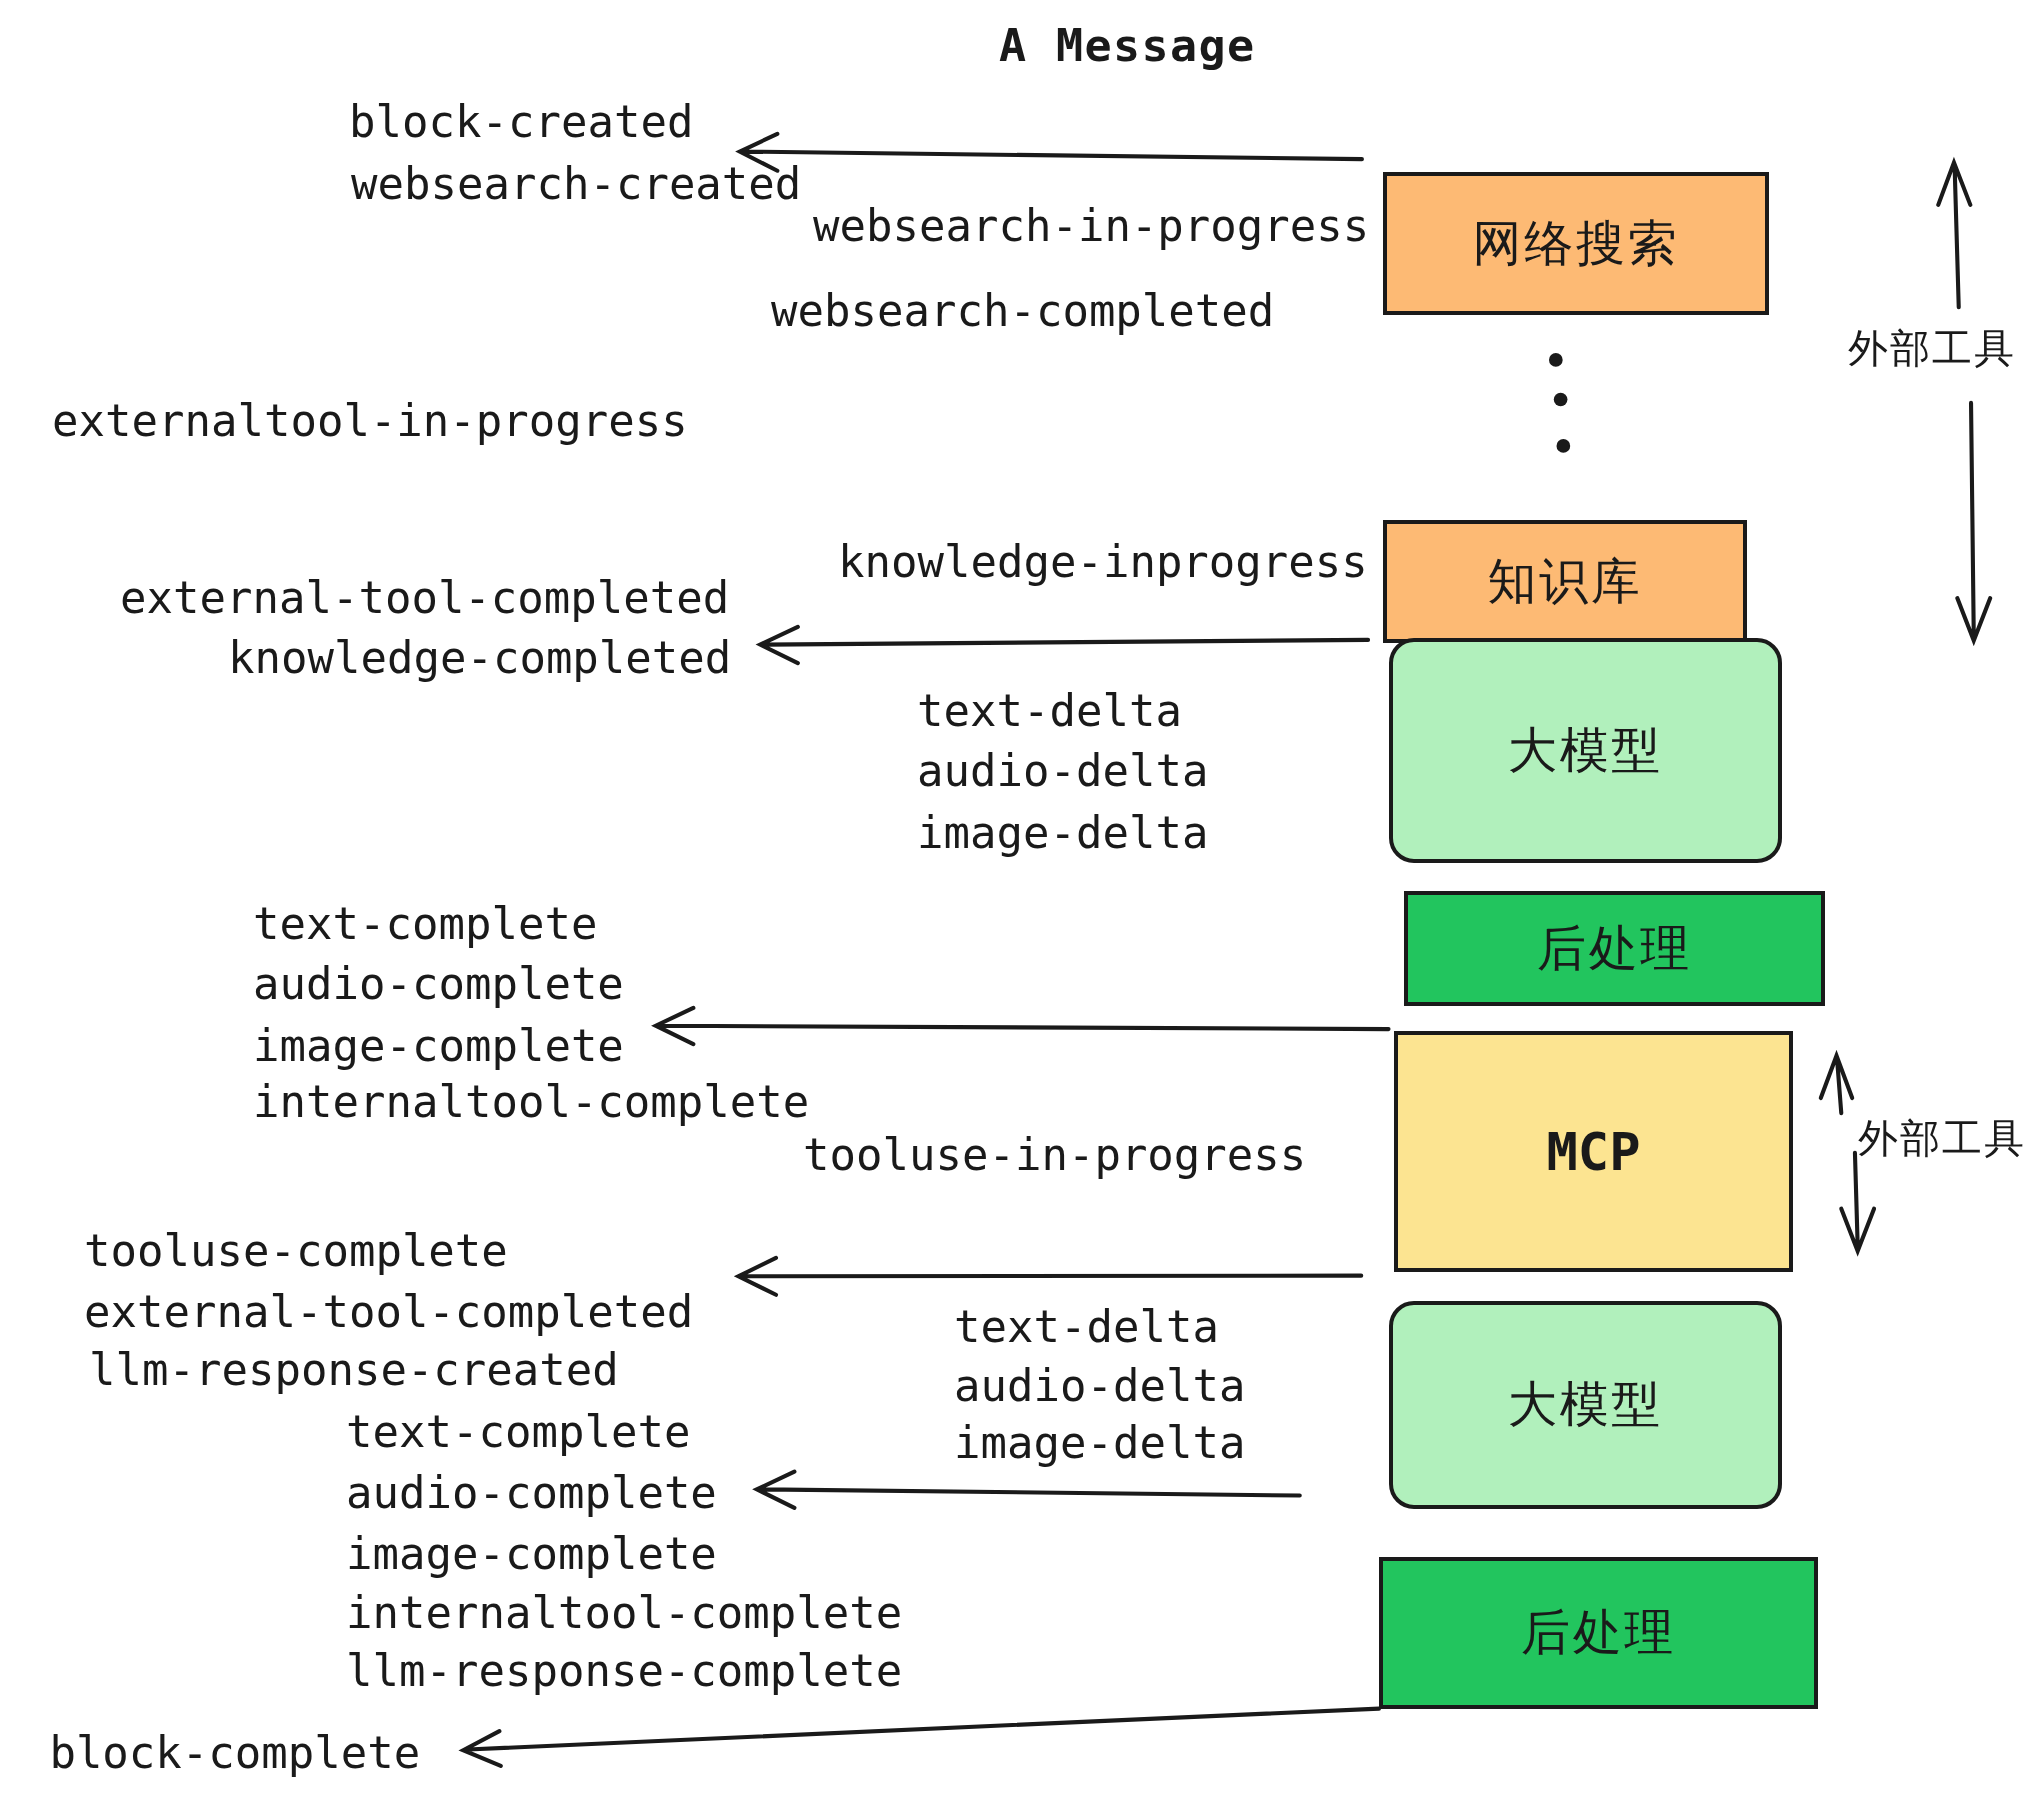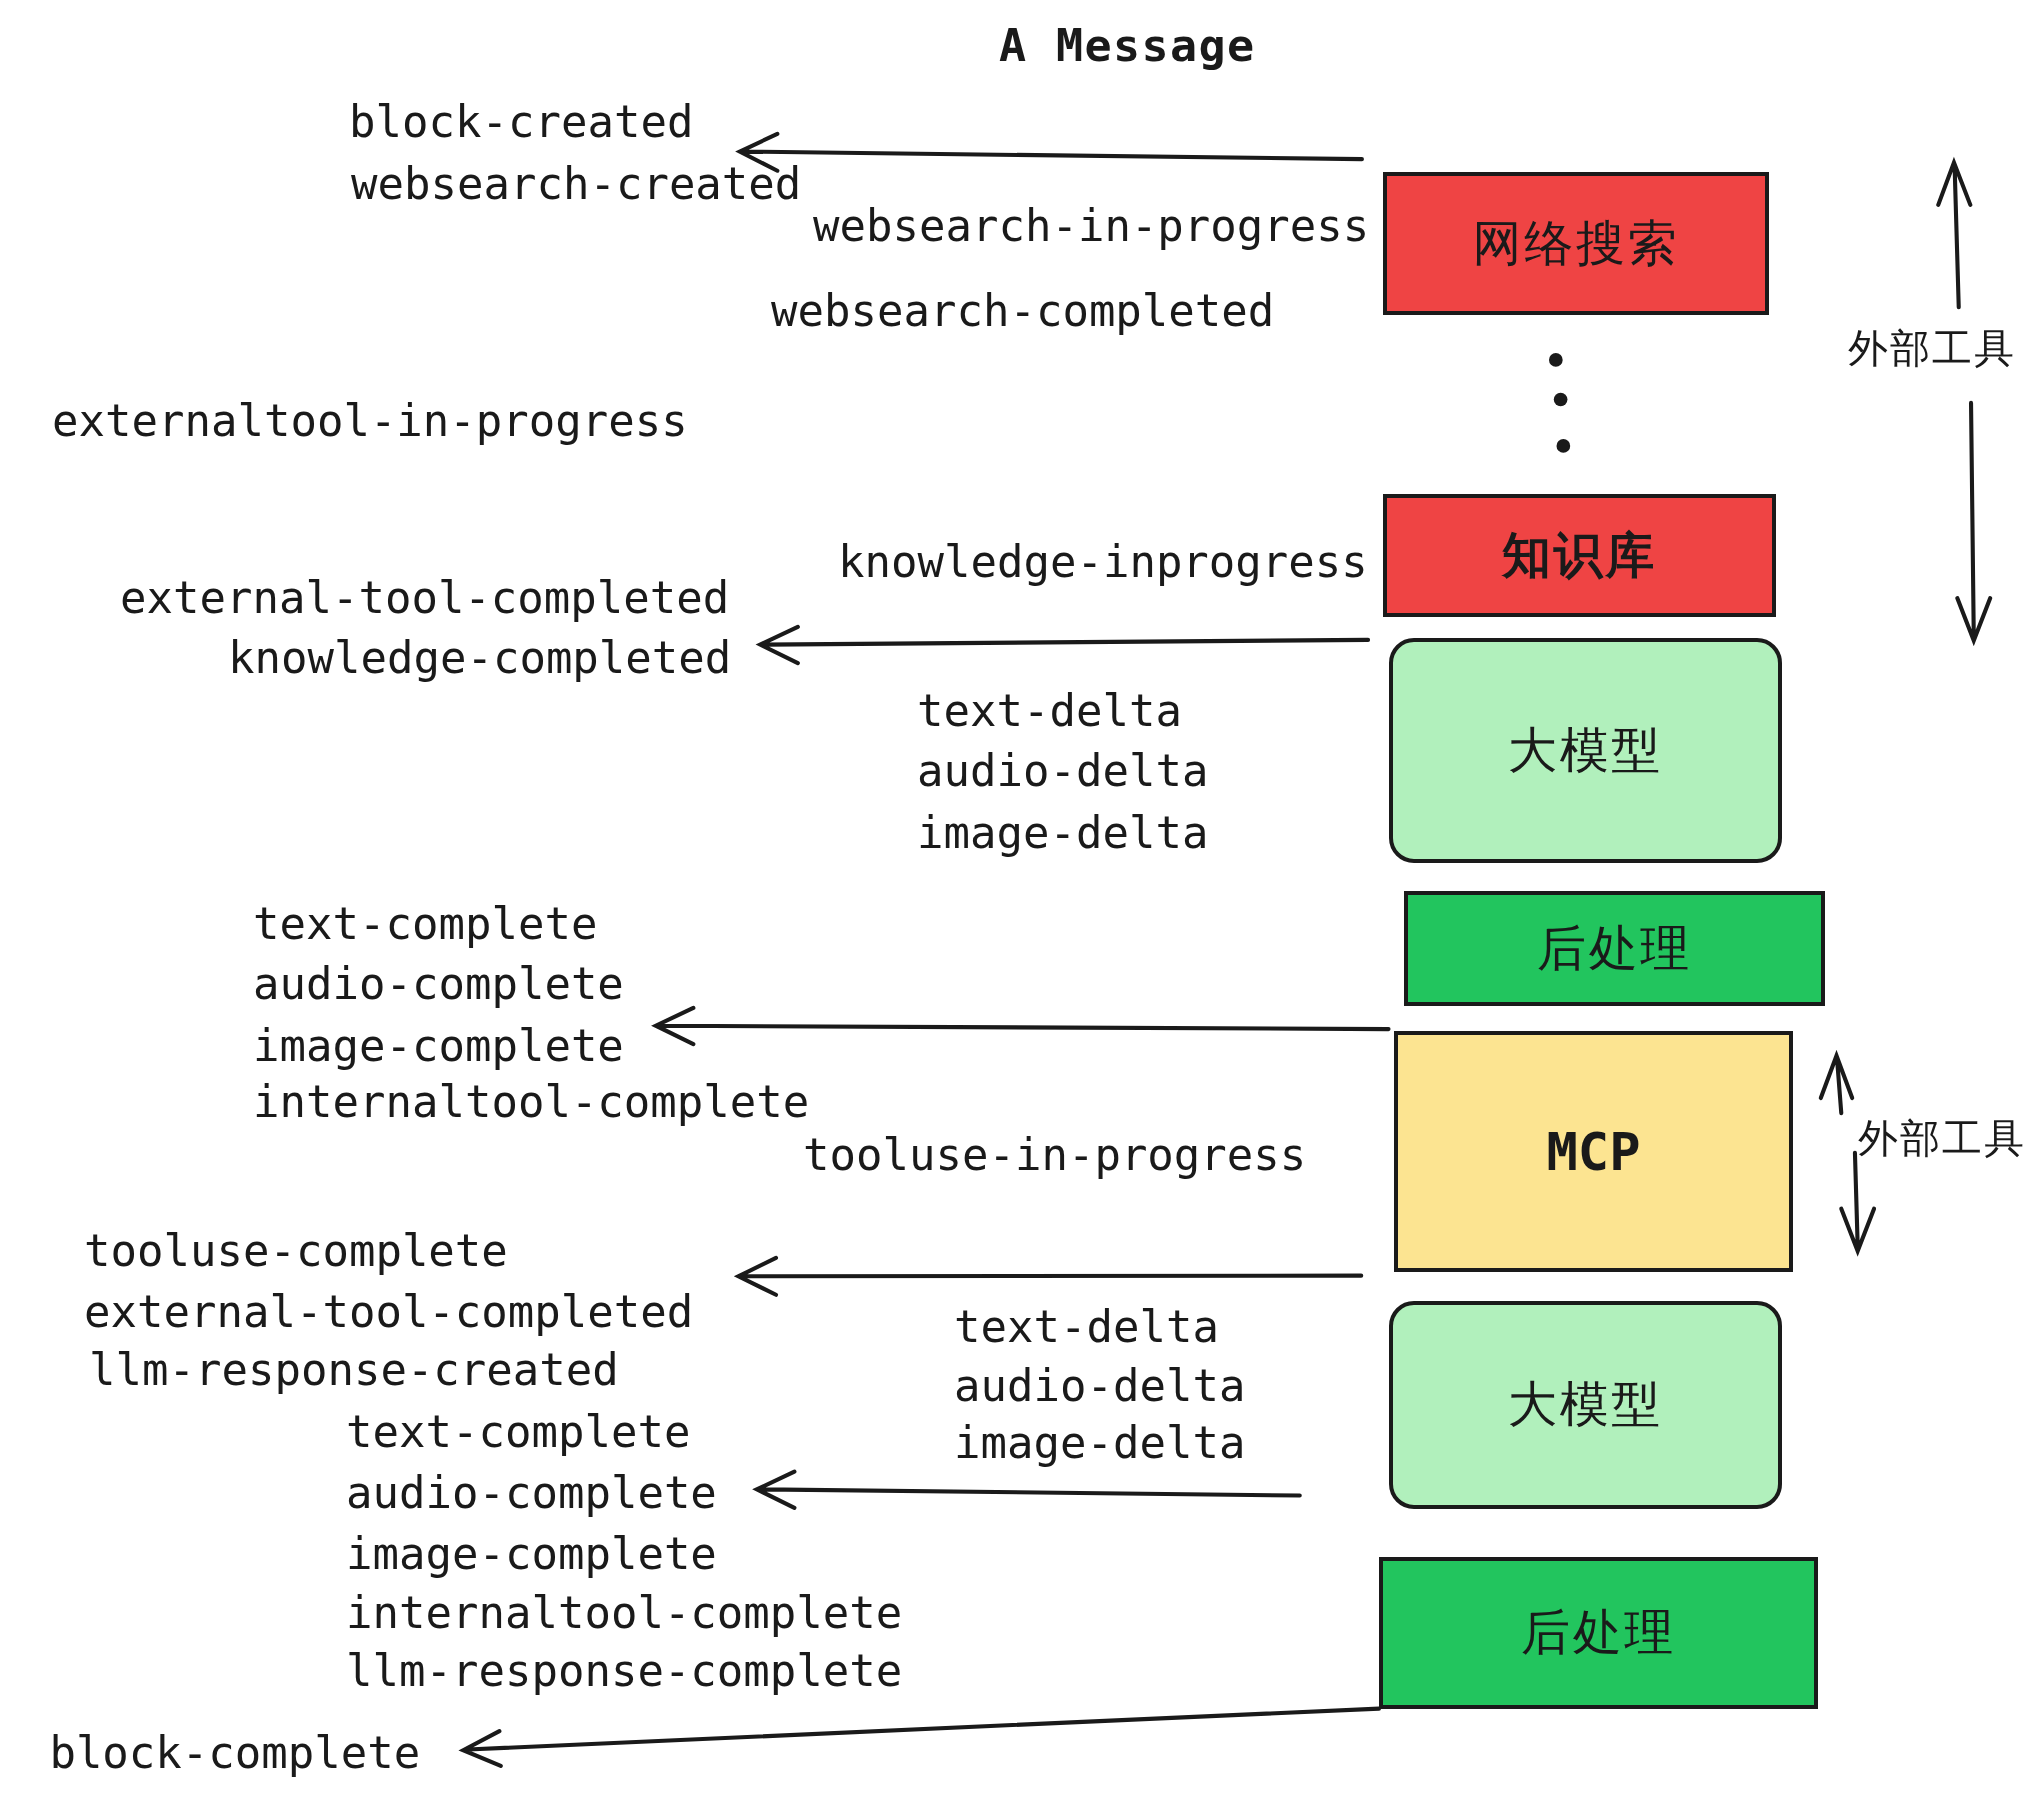--- a/index.html
+++ b/index.html
@@ -43,21 +43,21 @@
     position: absolute;
     border: 4.1px solid #1a1a1a;
     display: flex;
     align-items: center;
     justify-content: center;
     font-family: "Liberation Sans", sans-serif;
     font-size: 49px;
     letter-spacing: 2.7px;
     box-sizing: border-box;
   }
-  .box.pink   { background: #ef4444; }
+  .box.pink   { background: #fdba74; }
   .box.green  { background: #b1f0bc; border-radius: 25px; }
   .box.yellow { background: #fce491; }
   .box.white  { background: #22c55e; }
   .box .mcp-text {
     font-family: "DejaVu Sans Mono", monospace;
     font-weight: bold;
     font-size: 52px;
     letter-spacing: 0;
   }
   .side-label {
@@ -116,21 +116,21 @@
   <div class="ev" style="left:313px;  top:1404px;">text-complete</div>
   <div class="ev" style="left:313px;  top:1465px;">audio-complete</div>
   <div class="ev" style="left:313px;  top:1526px;">image-complete</div>
   <div class="ev" style="left:313px;  top:1585px;">internaltool-complete</div>
   <div class="ev" style="left:313px;  top:1643px;">llm-response-complete</div>
   <div class="ev" style="left:16.4px;   top:1725px;">block-complete</div>
 
   <div class="box pink" style="left:1350px; top:172px;  width:386px; height:143px;">
       <span>网络搜索</span>
     </div>
-  <div class="box pink" style="left:1350px; top:494px;  width:393px; height:123px;font-weight:bold;">
+  <div class="box pink" style="left:1350px; top:520px;  width:364px; height:123px;">
       <span>知识库</span>
     </div>
   <div class="box green" style="left:1356px; top:638px;  width:393px; height:225px;">
       <span>大模型</span>
     </div>
   <div class="box white" style="left:1371px; top:891px; width:421px; height:115px;">
       <span>后处理</span>
     </div>
   <div class="box yellow" style="left:1361px; top:1031px; width:399px; height:241px;">
       <span class="mcp-text">MCP</span>

